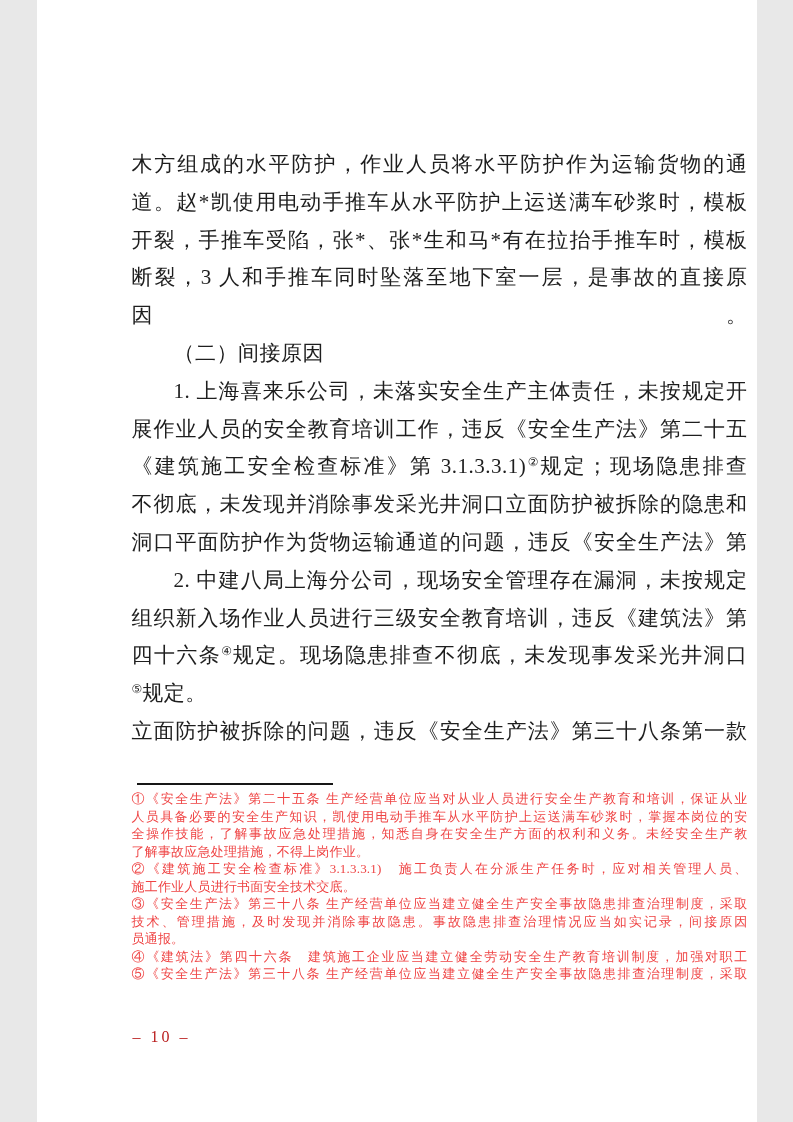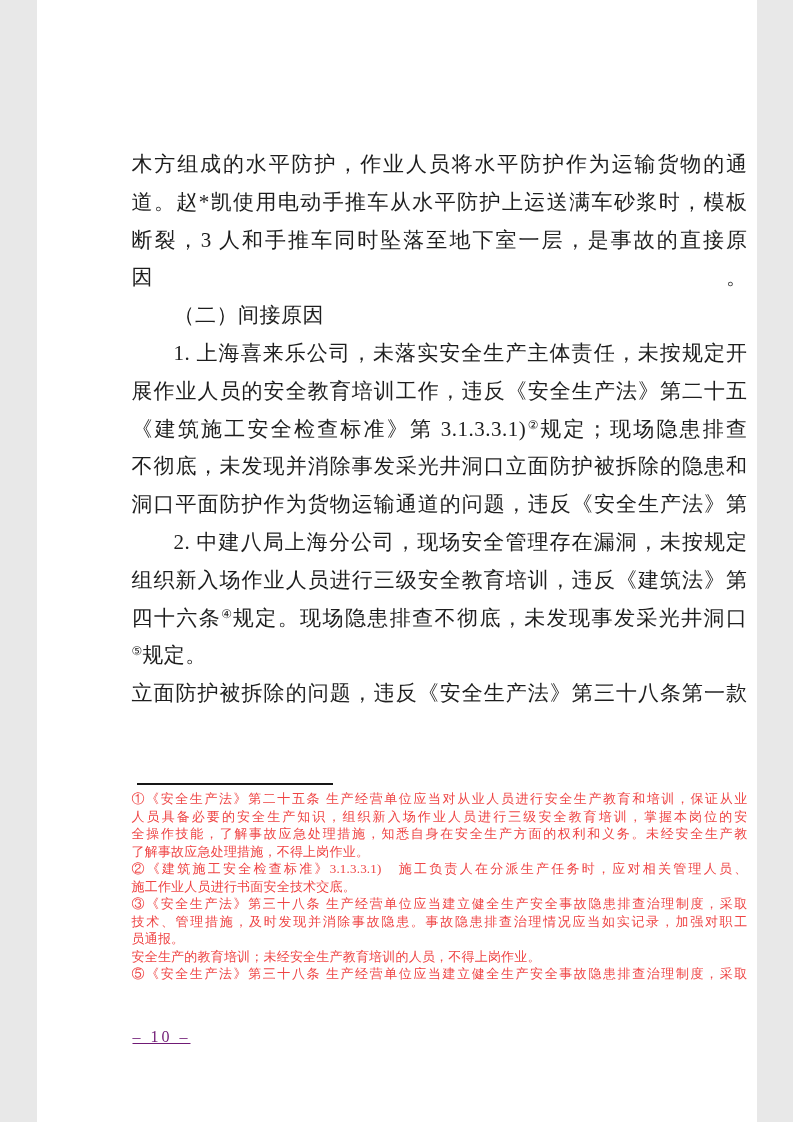--- a/index.html
+++ b/index.html
@@ -48,52 +48,52 @@
     line-height: 17.55px;
     letter-spacing: 0.2px;
     color: #ef4444;
   }
   .page-number {
     position: absolute;
     left: 96px;
     top: 1028px;
     font-size: 16px;
     letter-spacing: 3px;
-    color: #701a75;
-    text-decoration: underline;
+    color: #b91c1c;
   }
 </style>
 </head>
 <body>
 
 <div class="page">
   <div class="body-text">
       <div class="line fill">木方组成的水平防护，作业人员将水平防护作为运输货物的通</div>
       <div class="line fill">道。赵*凯使用电动手推车从水平防护上运送满车砂浆时，模板</div>
+      <div class="line fill">开裂，手推车受陷，张*、张*生和马*有在拉抬手推车时，模板</div>
       <div class="line fill">断裂，3 人和手推车同时坠落至地下室一层，是事故的直接原因。</div>
       <div class="line indent">（二）间接原因</div>
       <div class="line fill indent">1. 上海喜来乐公司，未落实安全生产主体责任，未按规定开</div>
       <div class="line fill">展作业人员的安全教育培训工作，违反《安全生产法》第二十五</div>
       <div class="line fill">《建筑施工安全检查标准》第 3.1.3.3.1)<sup class="fn-ref">②</sup>规定；现场隐患排查</div>
       <div class="line fill">不彻底，未发现并消除事发采光井洞口立面防护被拆除的隐患和</div>
       <div class="line fill">洞口平面防护作为货物运输通道的问题，违反《安全生产法》第</div>
       <div class="line fill indent">2. 中建八局上海分公司，现场安全管理存在漏洞，未按规定</div>
       <div class="line fill">组织新入场作业人员进行三级安全教育培训，违反《建筑法》第</div>
       <div class="line fill">四十六条<sup class="fn-ref">④</sup>规定。现场隐患排查不彻底，未发现事发采光井洞口</div>
       <div class="line"><sup class="fn-ref">⑤</sup>规定。</div>
       <div class="line fill">立面防护被拆除的问题，违反《安全生产法》第三十八条第一款</div>
     </div>
   <div class="footnote-rule"></div>
   <div class="footnotes">
       <div class="line fill">①《安全生产法》第二十五条 生产经营单位应当对从业人员进行安全生产教育和培训，保证从业</div>
-      <div class="line fill">人员具备必要的安全生产知识，组织新入场作业人员进行三级安全教育培训，掌握本岗位的安</div>
+      <div class="line fill">人员具备必要的安全生产知识，凯使用电动手推车从水平防护上运送满车砂浆时，掌握本岗位的安</div>
       <div class="line fill">全操作技能，了解事故应急处理措施，知悉自身在安全生产方面的权利和义务。未经安全生产教</div>
       <div class="line">了解事故应急处理措施，不得上岗作业。</div>
       <div class="line fill">②《建筑施工安全检查标准》3.1.3.3.1)　施工负责人在分派生产任务时，应对相关管理人员、</div>
       <div class="line">施工作业人员进行书面安全技术交底。</div>
       <div class="line fill">③《安全生产法》第三十八条 生产经营单位应当建立健全生产安全事故隐患排查治理制度，采取</div>
-      <div class="line fill">技术、管理措施，及时发现并消除事故隐患。事故隐患排查治理情况应当如实记录，加强对职工</div>
+      <div class="line fill">技术、管理措施，及时发现并消除事故隐患。事故隐患排查治理情况应当如实记录，间接原因</div>
       <div class="line">员通报。</div>
-      <div class="line">安全生产的教育培训；未经安全生产教育培训的人员，不得上岗作业。</div>
+      <div class="line fill">④《建筑法》第四十六条　建筑施工企业应当建立健全劳动安全生产教育培训制度，加强对职工</div>
       <div class="line fill">⑤《安全生产法》第三十八条 生产经营单位应当建立健全生产安全事故隐患排查治理制度，采取</div>
     </div>
   <div class="page-number">– 10 –</div>
 </div>
 
 </body></html>

